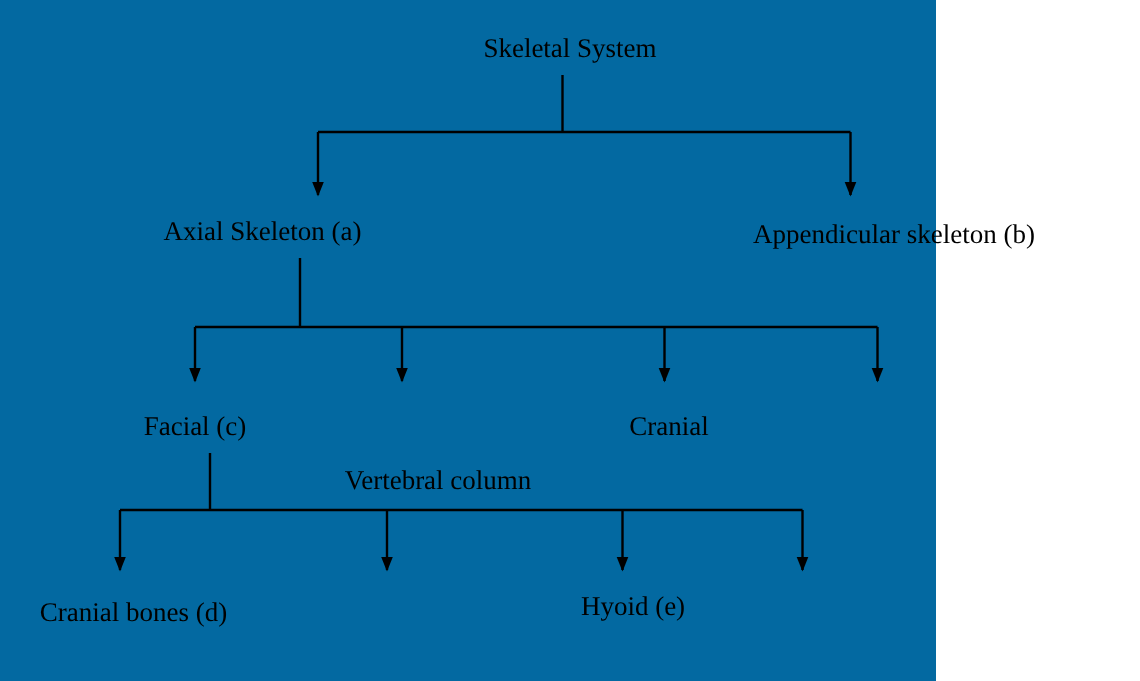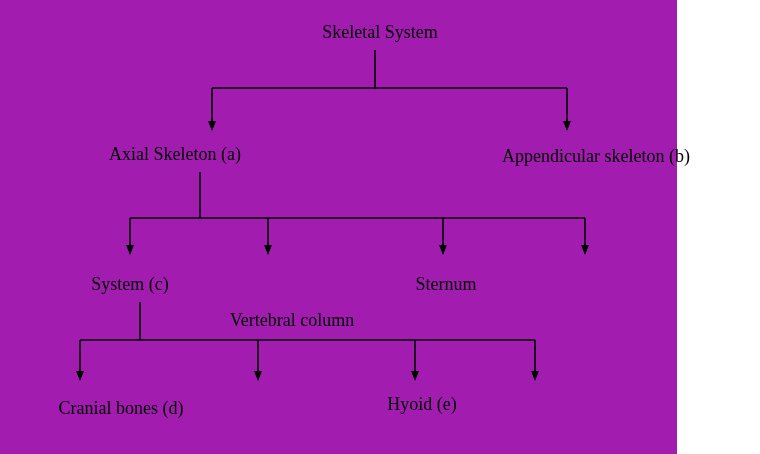--- a/index.html
+++ b/index.html
@@ -9,23 +9,23 @@
   }
   body {
     width: 760px;
     height: 454px;
     font-family: "Liberation Serif", serif;
     color: #000000;
     overflow: hidden;
   }
   .stage {
     position: relative;
-    width: 677px;
+    width: 624px;
     height: 454px;
-    background: #a21caf;
+    background: #0369a1;
   }
   svg.connectors {
     position: absolute;
     left: 0;
     top: 0;
   }
   .node {
     position: absolute;
     transform: translateX(-50%);
     font-size: 18px;
@@ -67,25 +67,25 @@
       <path d="M535,340 V380" marker-end="url(#arrowhead)"></path>
     </g>
   </svg>
 
   <div class="node" style="left:380px; top:22px;">Skeletal System</div>
 
   <div class="node" style="left:175px; top:144px;">Axial Skeleton (a)</div>
 
   <div class="node" style="left:596px; top:146px;">Appendicular skeleton (b)</div>
 
-  <div class="node" style="left:130px; top:274px;">System (c)</div>
+  <div class="node" style="left:130px; top:274px;">Facial (c)</div>
 
   <div class="node" style="left:292px; top:274px;margin-top:36px;">Vertebral column</div>
 
-  <div class="node" style="left:446px; top:274px;">Sternum</div>
+  <div class="node" style="left:446px; top:274px;">Cranial</div>
 
-  <div class="node" style="left:121px; top:398px;">Cranial bones (d)</div>
+  <div class="node" style="left:89px; top:398px;">Cranial bones (d)</div>
 
 
   <div class="node" style="left:422px; top:394px;text-align:right;">Hyoid (e)</div>
 
 
 </div>
 
 </body></html>

